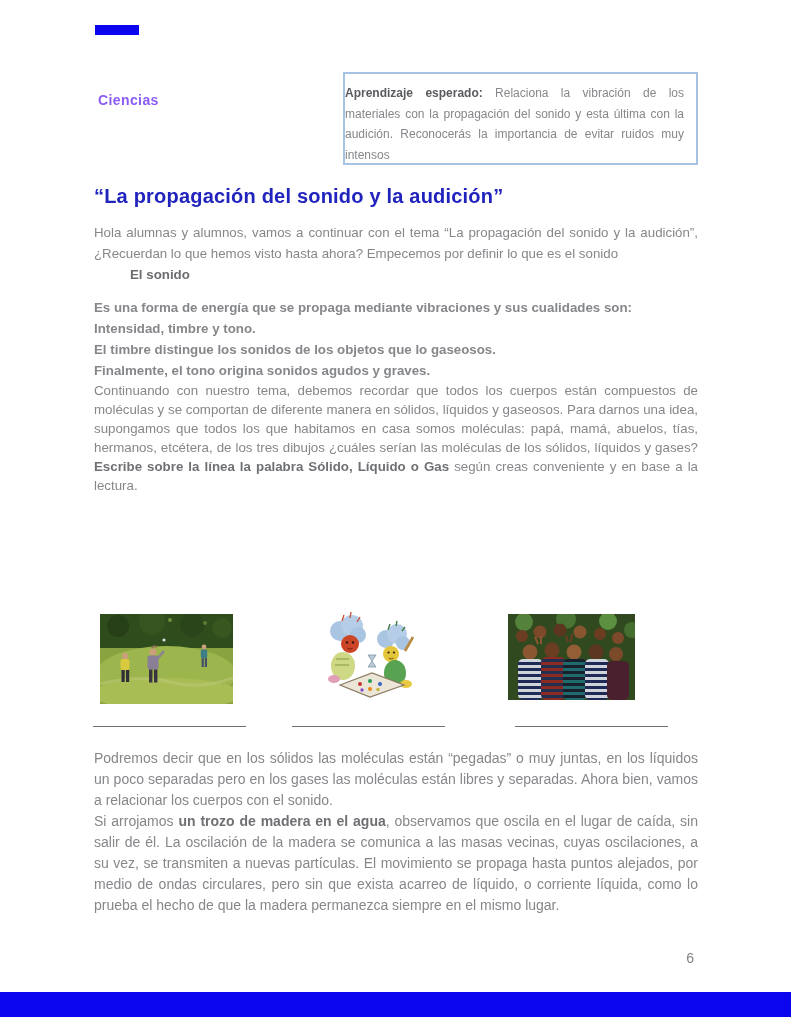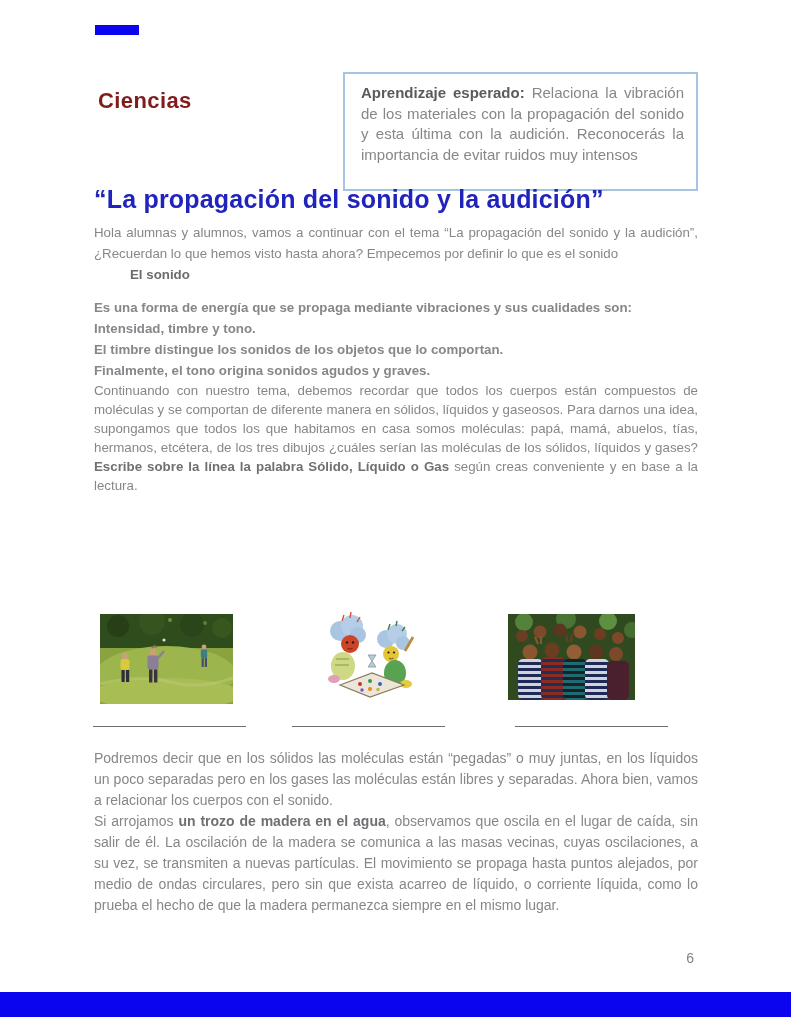--- a/index.html
+++ b/index.html
@@ -14,40 +14,40 @@
   
   .logo-mark {
     position:absolute; left:95px; top:25px;
     width:44px; height:10px;
     background:#0b04ef;
   }
 
   
   .subject {
     position:absolute; left:98px; top:76px;
-    font-size:22px; font-weight:bold; color:#7f1d1d;
+    font-size:14px; font-weight:bold; color:#8b5cf6;
     line-height:49px; letter-spacing:0.4px;
   }
   .subject span { display:block; }
 
   
   .learning-box {
     position:absolute; left:343px; top:72px;
-    width:355px; height:119px; box-sizing:border-box;
+    width:355px; height:93px; box-sizing:border-box;
     border:2px solid #a6c3e4;
-    padding:9px 12px 0 16px;
-    font-size:15px; line-height:20.5px;
+    padding:9px 12px 0 0;
+    font-size:12px; line-height:20.5px;
     color:#85878a; text-align:justify;
   }
   .learning-box b { color:#595b5e; }
 
   
   .doc-title {
     position:absolute; left:94px; top:185px;
-    font-size:25px; font-weight:bold; color:#2123bd;
+    font-size:20px; font-weight:bold; color:#2123bd;
     letter-spacing:0.2px;
   }
 
   
   .body-top {
     position:absolute; left:94px; top:222px; width:604px;
     font-size:13.3px; line-height:21px; color:#85878a;
   }
   .body-bottom {
     position:absolute; left:94px; top:748px; width:604px;
@@ -107,21 +107,21 @@
     <b>Aprendizaje esperado:</b><span> Relaciona la vibración de los materiales con la propagación del sonido y esta última con la audición. Reconocerás la importancia de evitar ruidos muy intensos</span>
   </div>
 
   <div class="doc-title">“La propagación del sonido y la audición”</div>
 
   <div class="body-top">
     <p class="just gap12">Hola alumnas y alumnos, vamos a continuar con el tema “La propagación del sonido y la audición”, ¿Recuerdan lo que hemos visto hasta ahora? Empecemos por definir lo que es el sonido</p>
     <div class="sound-heading">El sonido</div>
     <p class="plain">Es una forma de energía que se propaga mediante vibraciones y sus cualidades son:</p>
     <p class="plain gap14">Intensidad, timbre y tono.</p>
-    <p class="plain gap16">El timbre distingue los sonidos de los objetos que lo comportan.</p>
+    <p class="plain gap16">El timbre distingue los sonidos de los objetos que lo gaseosos.</p>
     <p class="plain gap12">Finalmente, el tono origina sonidos agudos y graves.</p>
     <p class="just tight"><span>Continuando con nuestro tema, debemos recordar que todos los cuerpos están compuestos de moléculas y se comportan de diferente manera en sólidos, líquidos y gaseosos. Para darnos una idea, supongamos que todos los que habitamos en casa somos moléculas: papá, mamá, abuelos, tías, hermanos, etcétera, de los tres dibujos ¿cuáles serían las moléculas de los sólidos, líquidos y gases? </span><span class="inline-bold">Escribe sobre la línea  la palabra Sólido, Líquido o Gas</span><span> según creas conveniente y en base a la lectura.</span></p>
   </div>
 
   <div class="figure" id="fig-field">
     <svg width="133" height="90" viewBox="0 0 133 90">
       <rect width="133" height="90" fill="#8aa341"></rect>
       <rect width="133" height="34" fill="#2f4c1d"></rect>
       <circle cx="18" cy="12" r="11" fill="#263f17"></circle>
       <circle cx="52" cy="8" r="13" fill="#35541f"></circle>

